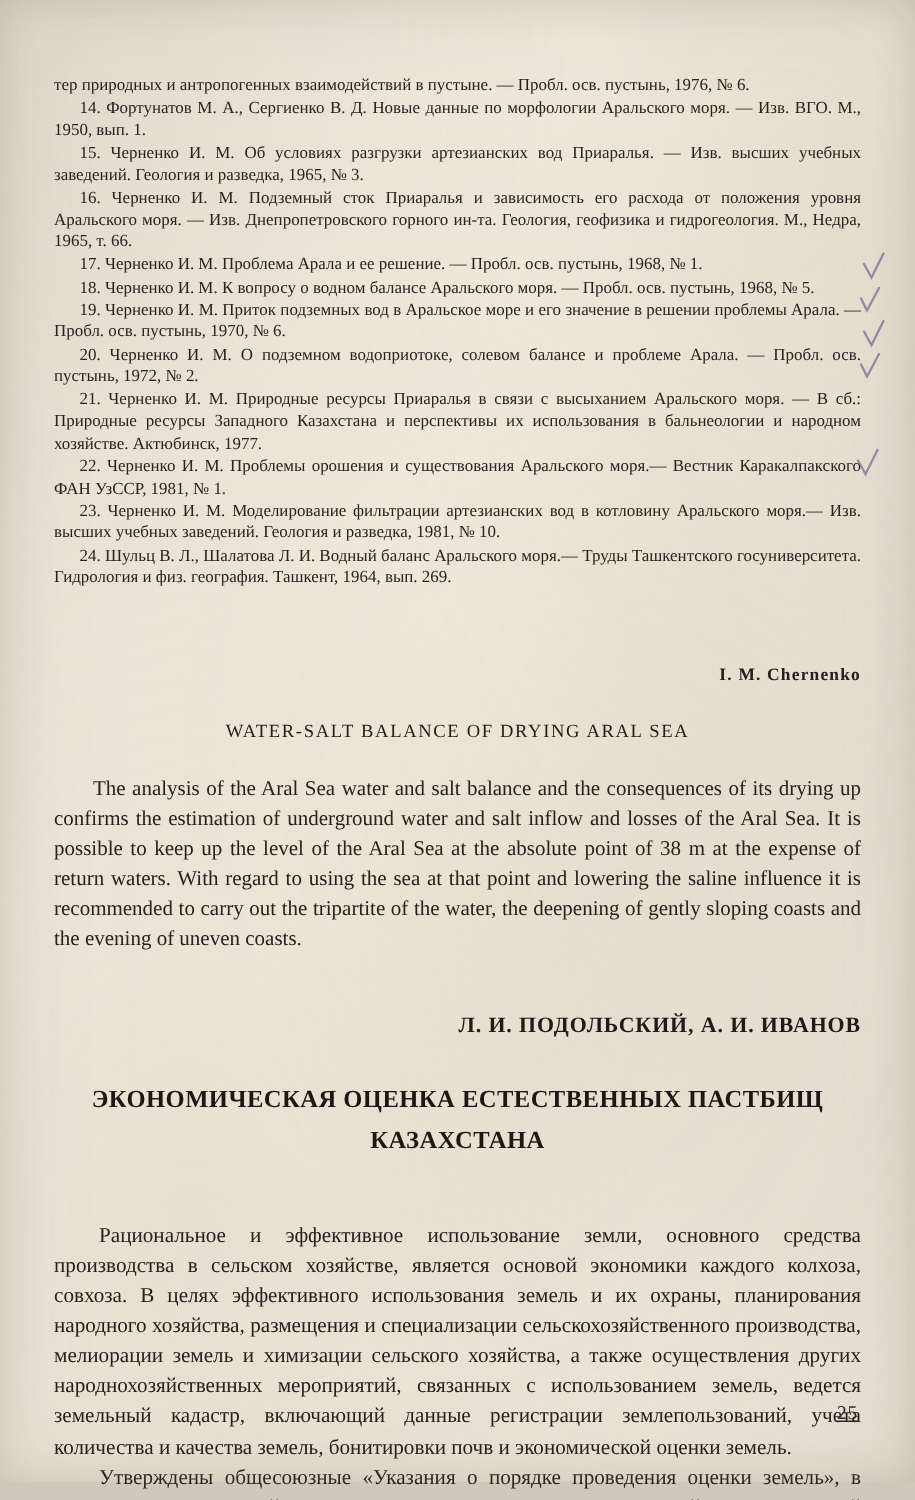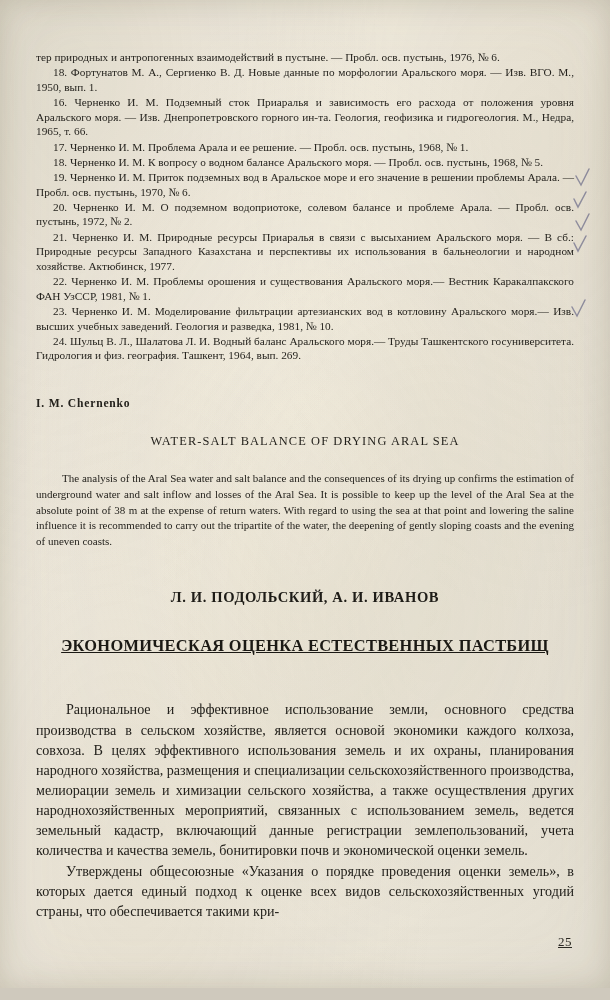--- a/index.html
+++ b/index.html
@@ -57,62 +57,61 @@
   }
   .refs p {
     margin: 0 0 0.5px 0;
     text-indent: 0;
   }
   .refs p.ind {
     text-indent: 17px;
   }
   
   .author-en {
-    margin-top: 34px;
-    text-align: left;
+    margin-top: 50px;
+    text-align: right;
     font-size: 11.6px;
     letter-spacing: 0.8px;
     color: #23211c;
     font-weight: 700;
   }
   .title-en {
     margin-top: 22px;
     text-align: center;
     font-size: 12.4px;
     letter-spacing: 1.1px;
     line-height: 1.55;
     color: #201e19;
     font-weight: 400;
   }
   .abstract-en {
     margin-top: 20px;
-    font-size: 11px;
+    font-size: 14px;
     line-height: 1.42;
     text-align: justify;
     color: #25231e;
     text-indent: 26px;
   }
   
   .author-ru {
     margin-top: 40px;
-    text-align: center;
+    text-align: right;
     font-size: 14.6px;
     letter-spacing: 0.6px;
     color: #1e1c17;
     font-weight: 700;
   }
   .title-ru {
     margin-top: 26px;
     text-align: center;
     font-size: 16.4px;
     font-weight: 700;
     letter-spacing: 0.3px;
     line-height: 1.65;
     color: #1b1914;
-    text-decoration: underline;
   }
   .body-ru {
     margin-top: 40px;
     font-size: 14.1px;
     line-height: 1.43;
     text-align: justify;
     color: #23211c;
   }
   .body-ru p {
     margin: 0;
@@ -140,41 +139,43 @@
 </head>
 <body>
 
 <div class="page">
   <div class="grain"></div>
 
   <div class="content">
 
     <div class="refs">
       <p>тер природных и антропогенных взаимодействий в пустыне. — Пробл. осв. пустынь, 1976, № 6.</p>
-      <p class="ind">18. Фортунатов М. А., Сергиенко В. Д. Новые данные по морфологии Аральского моря. — Изв. ВГО. М., 1950, вып. 1.</p>
+      <p class="ind">14. Фортунатов М. А., Сергиенко В. Д. Новые данные по морфологии Аральского моря. — Изв. ВГО. М., 1950, вып. 1.</p>
+      <p class="ind">15. Черненко И. М. Об условиях разгрузки артезианских вод Приаралья. — Изв. высших учебных заведений. Геология и разведка, 1965, № 3.</p>
       <p class="ind">16. Черненко И. М. Подземный сток Приаралья и зависимость его расхода от положения уровня Аральского моря. — Изв. Днепропетровского горного ин-та. Геология, геофизика и гидрогеология. М., Недра, 1965, т. 66.</p>
       <p class="ind">17. Черненко И. М. Проблема Арала и ее решение. — Пробл. осв. пустынь, 1968, № 1.</p>
       <p class="ind">18. Черненко И. М. К вопросу о водном балансе Аральского моря. — Пробл. осв. пустынь, 1968, № 5.</p>
       <p class="ind">19. Черненко И. М. Приток подземных вод в Аральское море и его значение в решении проблемы Арала. — Пробл. осв. пустынь, 1970, № 6.</p>
       <p class="ind">20. Черненко И. М. О подземном водоприотоке, солевом балансе и проблеме Арала. — Пробл. осв. пустынь, 1972, № 2.</p>
       <p class="ind">21. Черненко И. М. Природные ресурсы Приаралья в связи с высыханием Аральского моря. — В сб.: Природные ресурсы Западного Казахстана и перспективы их использования в бальнеологии и народном хозяйстве. Актюбинск, 1977.</p>
       <p class="ind">22. Черненко И. М. Проблемы орошения и существования Аральского моря.— Вестник Каракалпакского ФАН УзССР, 1981, № 1.</p>
       <p class="ind">23. Черненко И. М. Моделирование фильтрации артезианских вод в котловину Аральского моря.— Изв. высших учебных заведений. Геология и разведка, 1981, № 10.</p>
       <p class="ind">24. Шульц В. Л., Шалатова Л. И. Водный баланс Аральского моря.— Труды Ташкентского госуниверситета. Гидрология и физ. география. Ташкент, 1964, вып. 269.</p>
     </div>
 
     <div class="author-en">I. M. Chernenko</div>
     <div class="title-en">
       <div>WATER-SALT BALANCE OF DRYING ARAL SEA</div>
     </div>
     <div class="abstract-en">The analysis of the Aral Sea water and salt balance and the consequences of its drying up confirms the estimation of underground water and salt inflow and losses of the Aral Sea. It is possible to keep up the level of the Aral Sea at the absolute point of 38 m at the expense of return waters. With regard to using the sea at that point and lowering the saline influence it is recommended to carry out the tripartite of the water, the deepening of gently sloping coasts and the evening of uneven coasts.</div>
 
     <div class="author-ru">Л. И. ПОДОЛЬСКИЙ, А. И. ИВАНОВ</div>
     <div class="title-ru">
       <div>ЭКОНОМИЧЕСКАЯ ОЦЕНКА ЕСТЕСТВЕННЫХ ПАСТБИЩ</div>
+      <div>КАЗАХСТАНА</div>
     </div>
     <div class="body-ru">
       <p>Рациональное и эффективное использование земли, основного средства производства в сельском хозяйстве, является основой экономики каждого колхоза, совхоза. В целях эффективного использования земель и их охраны, планирования народного хозяйства, размещения и специализации сельскохозяйственного производства, мелиорации земель и химизации сельского хозяйства, а также осуществления других народнохозяйственных мероприятий, связанных с использованием земель, ведется земельный кадастр, включающий данные регистрации землепользований, учета количества и качества земель, бонитировки почв и экономической оценки земель.</p>
       <p>Утверждены общесоюзные «Указания о порядке проведения оценки земель», в которых дается единый подход к оценке  всех видов сельскохозяйственных угодий страны, что обеспечивается такими кри-</p>
     </div>
   </div>
 
   <svg class="marks" viewBox="0 0 610 1000" xmlns="http://www.w3.org/2000/svg">
     <g stroke="#6f6f8c" stroke-width="1.5" fill="none" stroke-linecap="round" opacity="0.72">
       <path d="M576 176 l5 9 l8 -16"></path>

